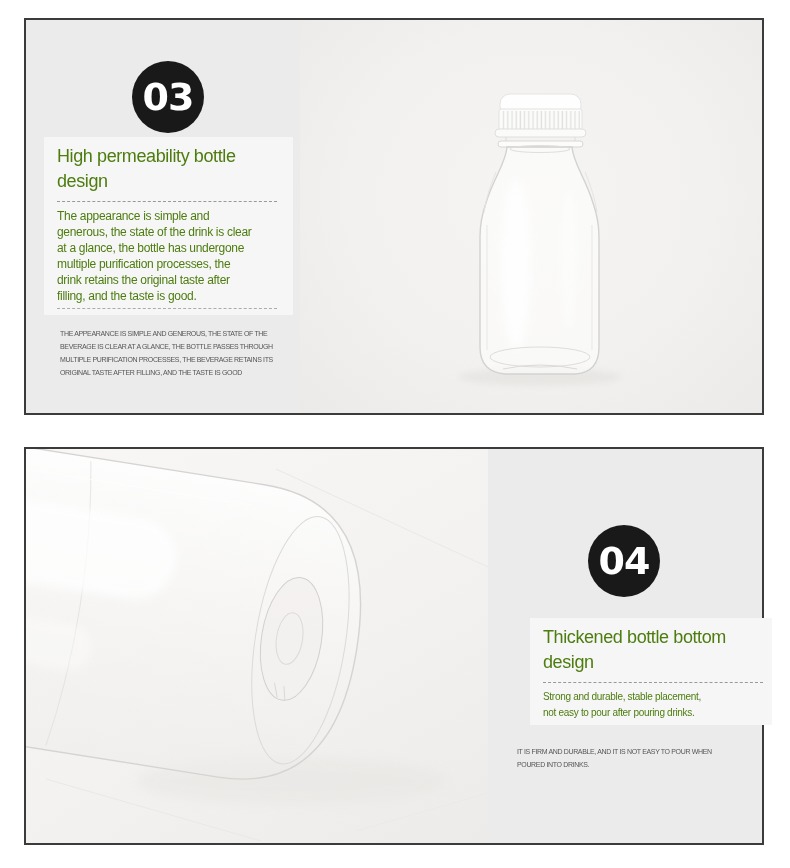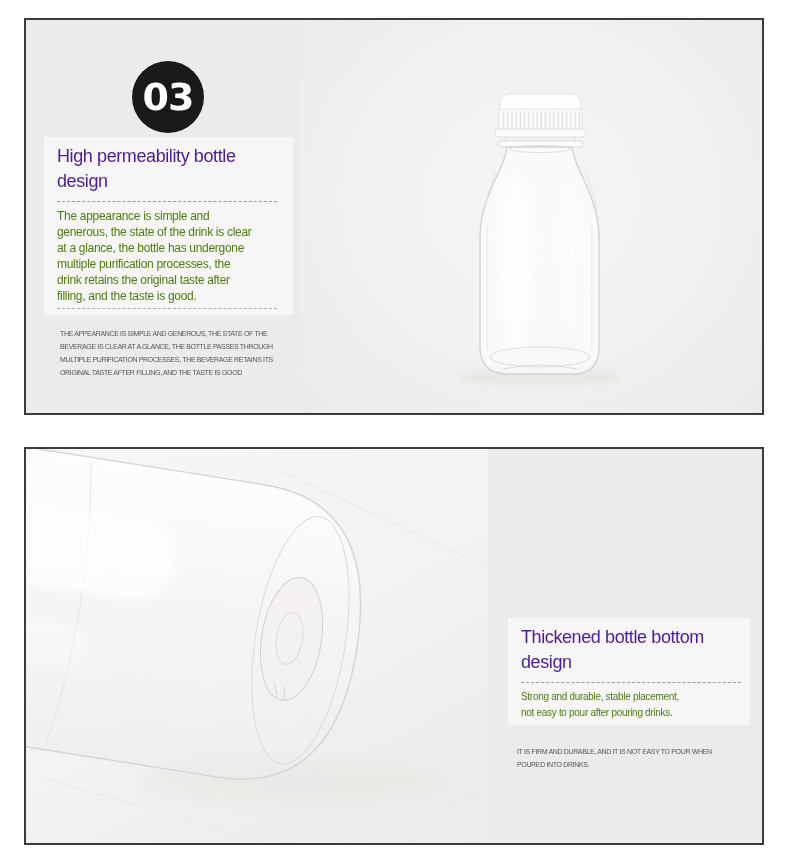--- a/index.html
+++ b/index.html
@@ -23,23 +23,23 @@
     background:#191919;color:#fff;display:flex;align-items:center;justify-content:center;
     font-family:"DejaVu Sans", sans-serif;font-weight:700;font-size:38px;letter-spacing:-1px;
   }
   #badge-03{left:106px;top:41px;text-align:right;}
   #badge-04{left:562px;top:76px;}
   .card{
     position:absolute;background:#f6f6f6;box-sizing:border-box;
     padding:7px 0 0 13px;overflow:hidden;
   }
   #card-03{left:18px;top:117px;width:249px;height:178px;}
-  #card-04{left:482px;top:169px;width:242px;height:107px;}
+  #card-04{left:504px;top:169px;width:242px;height:107px;}
   .card h2{
-    margin:0;font-size:18px;line-height:25px;font-weight:400;color:#4c1d95;
+    margin:0;font-size:18px;line-height:25px;font-weight:400;color:#4d7c0f;
     letter-spacing:-0.4px;white-space:pre-line;
   }
   .dash{border:0;border-top:1px dashed #999;width:220px;margin:7px 0 6px 0;}
   .dash.tail{margin:4px 0 0 0;opacity:.8;}
   .desc{
     margin:0;color:#4d7c0f;font-size:12px;line-height:16px;
     letter-spacing:-0.3px;white-space:pre-line;
   }
   #card-04 .desc{font-size:10px;}
   .caps-note{
@@ -145,20 +145,23 @@
         <ellipse cx="284" cy="130" rx="13" ry="26" fill="none" stroke="#d8d6d4" opacity="0.85"></ellipse>
         <path d="M276 176 L281 190 M286 178 L289 192" stroke="#d9d7d5" fill="none"></path>
         <path d="M60 -14 C76 80 76 184 60 274" stroke="#e2e0de" fill="none" opacity="0.8"></path>
         <rect x="-170" y="34" width="330" height="82" rx="41" fill="#ffffff" opacity="0.75" filter="url(#c4)"></rect>
         <rect x="-170" y="150" width="260" height="46" rx="23" fill="#ffffff" opacity="0.35" filter="url(#c4)"></rect>
         <line x1="-170" y1="4" x2="225" y2="4" stroke="#ffffff" opacity="0.6"></line>
       </g>
     </svg>
   </div>
 
+  <div class="badge" id="badge-04">
+    <span>04</span>
+  </div>
 
   <div class="card" id="card-04">
     <h2>Thickened bottle bottom
 design</h2>
     <hr class="dash">
     <p class="desc">Strong and durable, stable placement,
 not easy to pour after pouring drinks.</p>
 
   </div>
 

